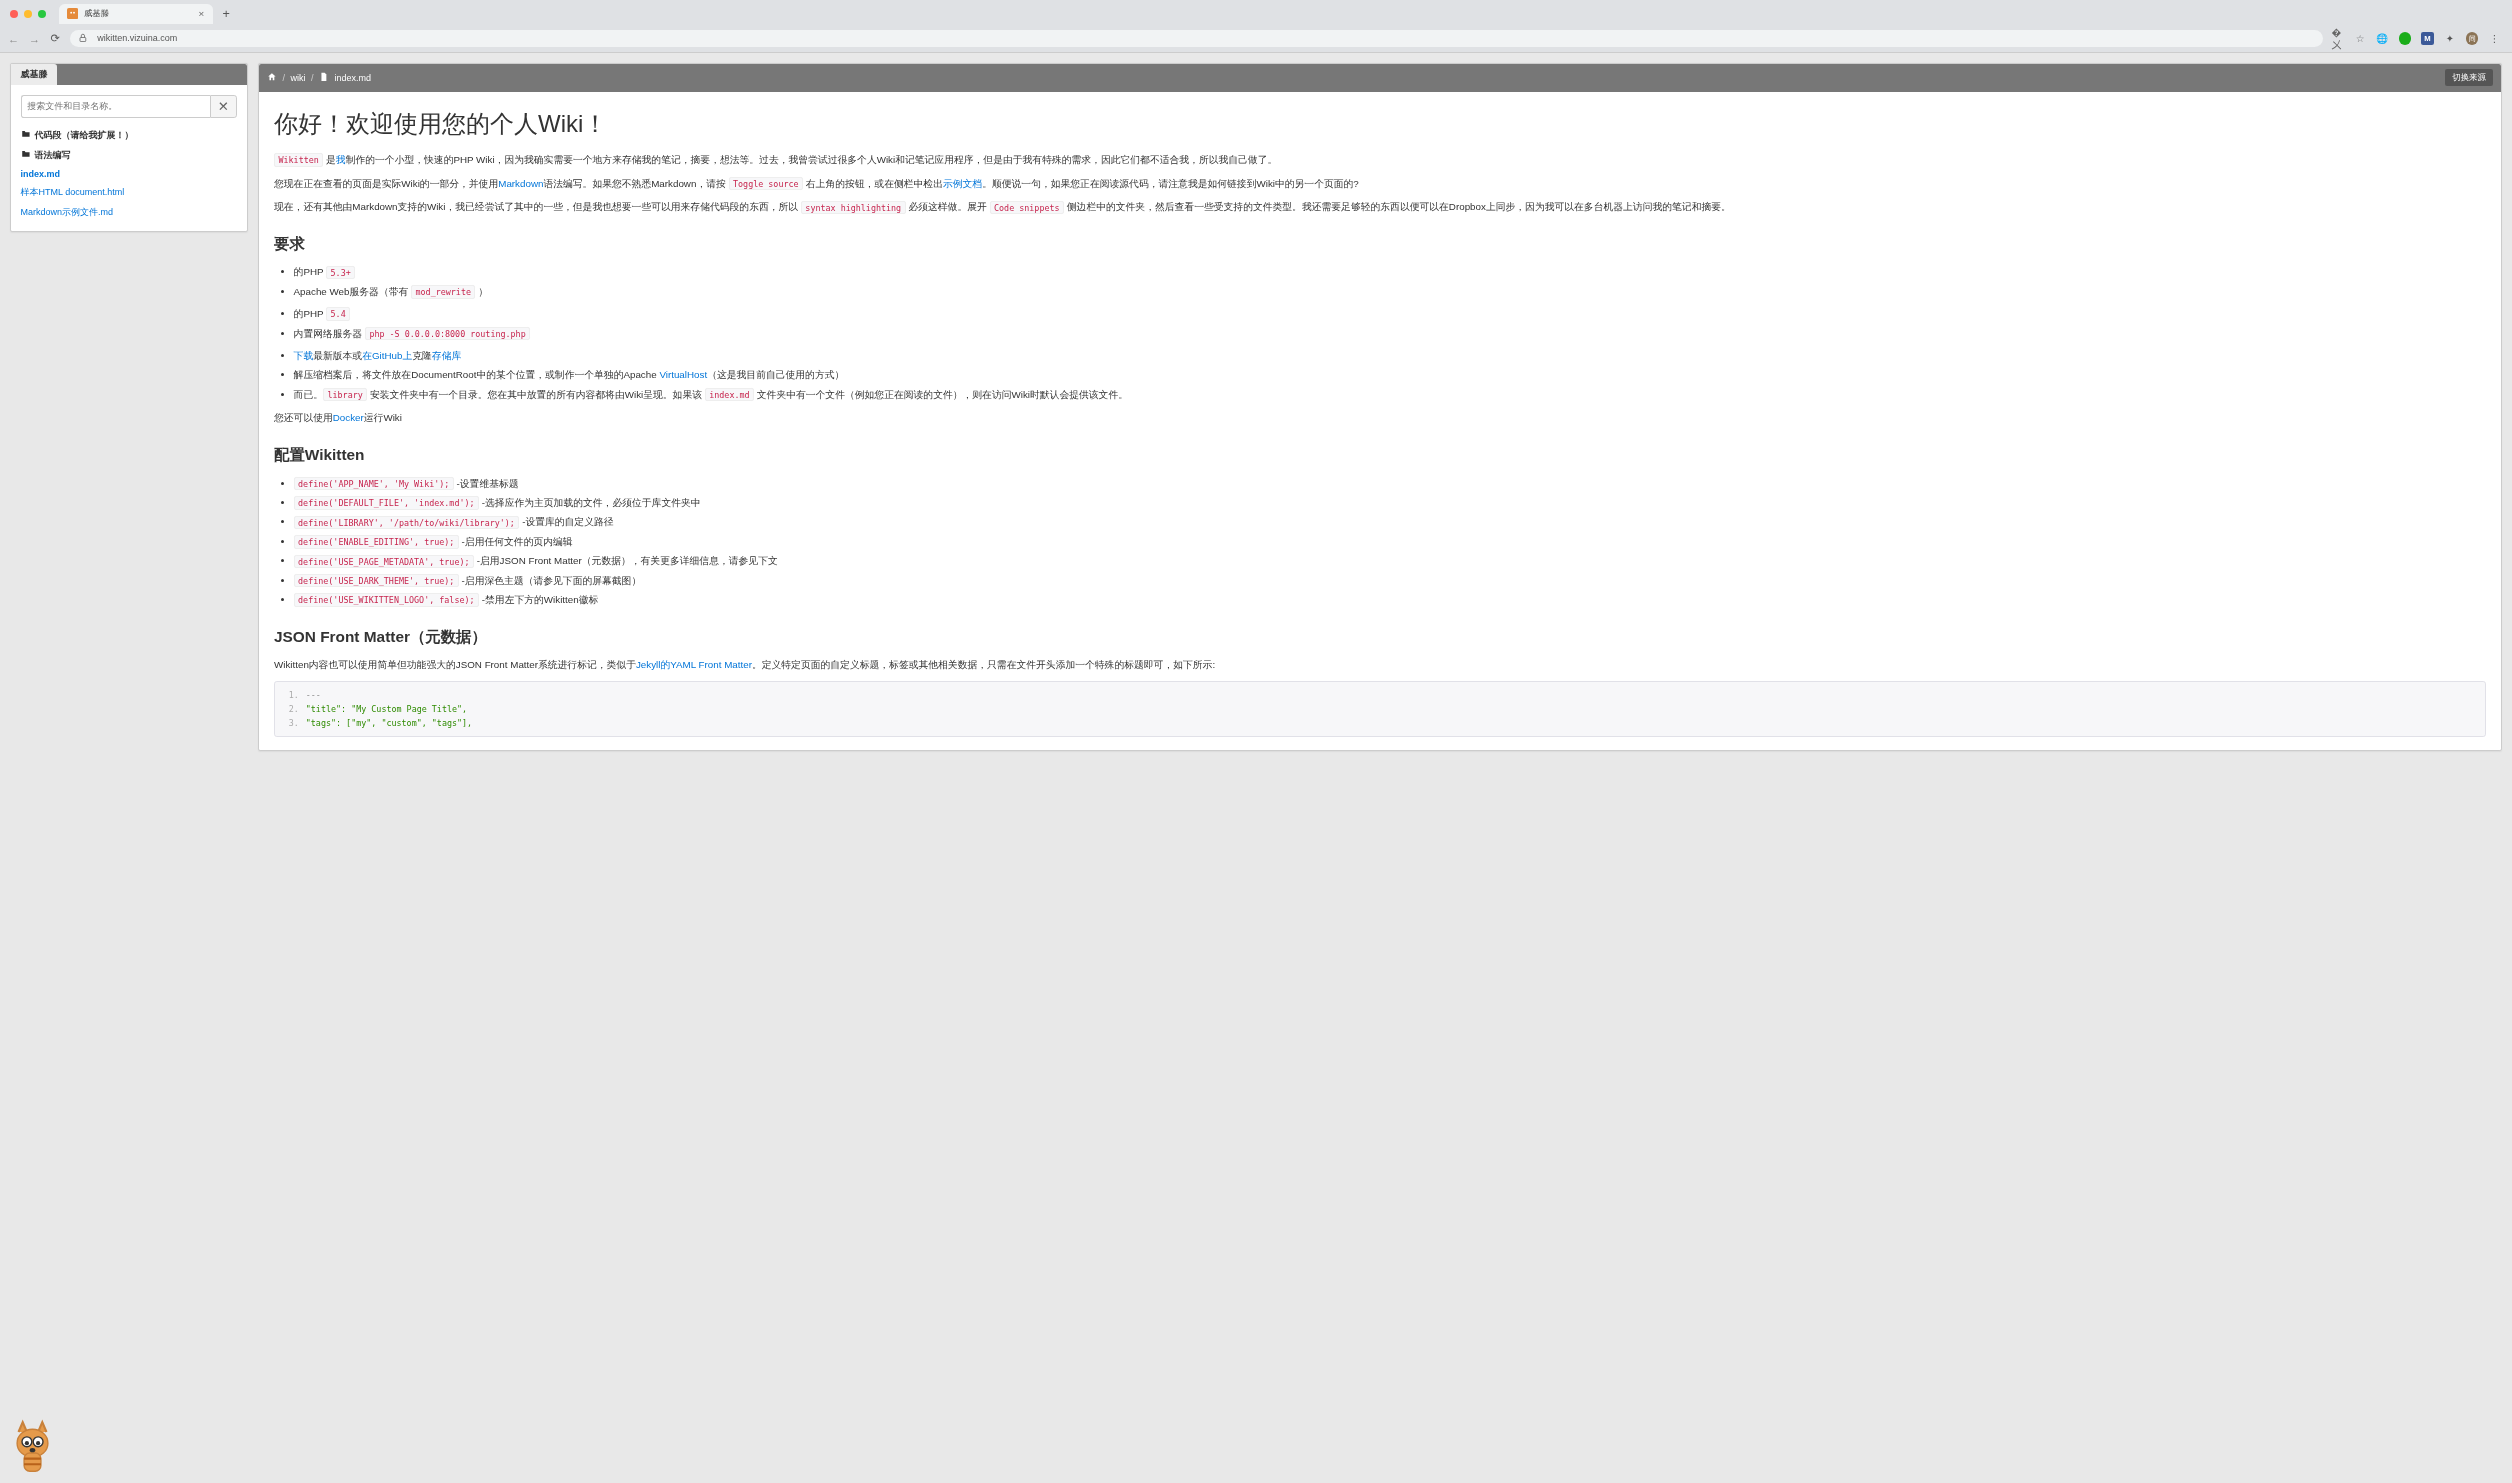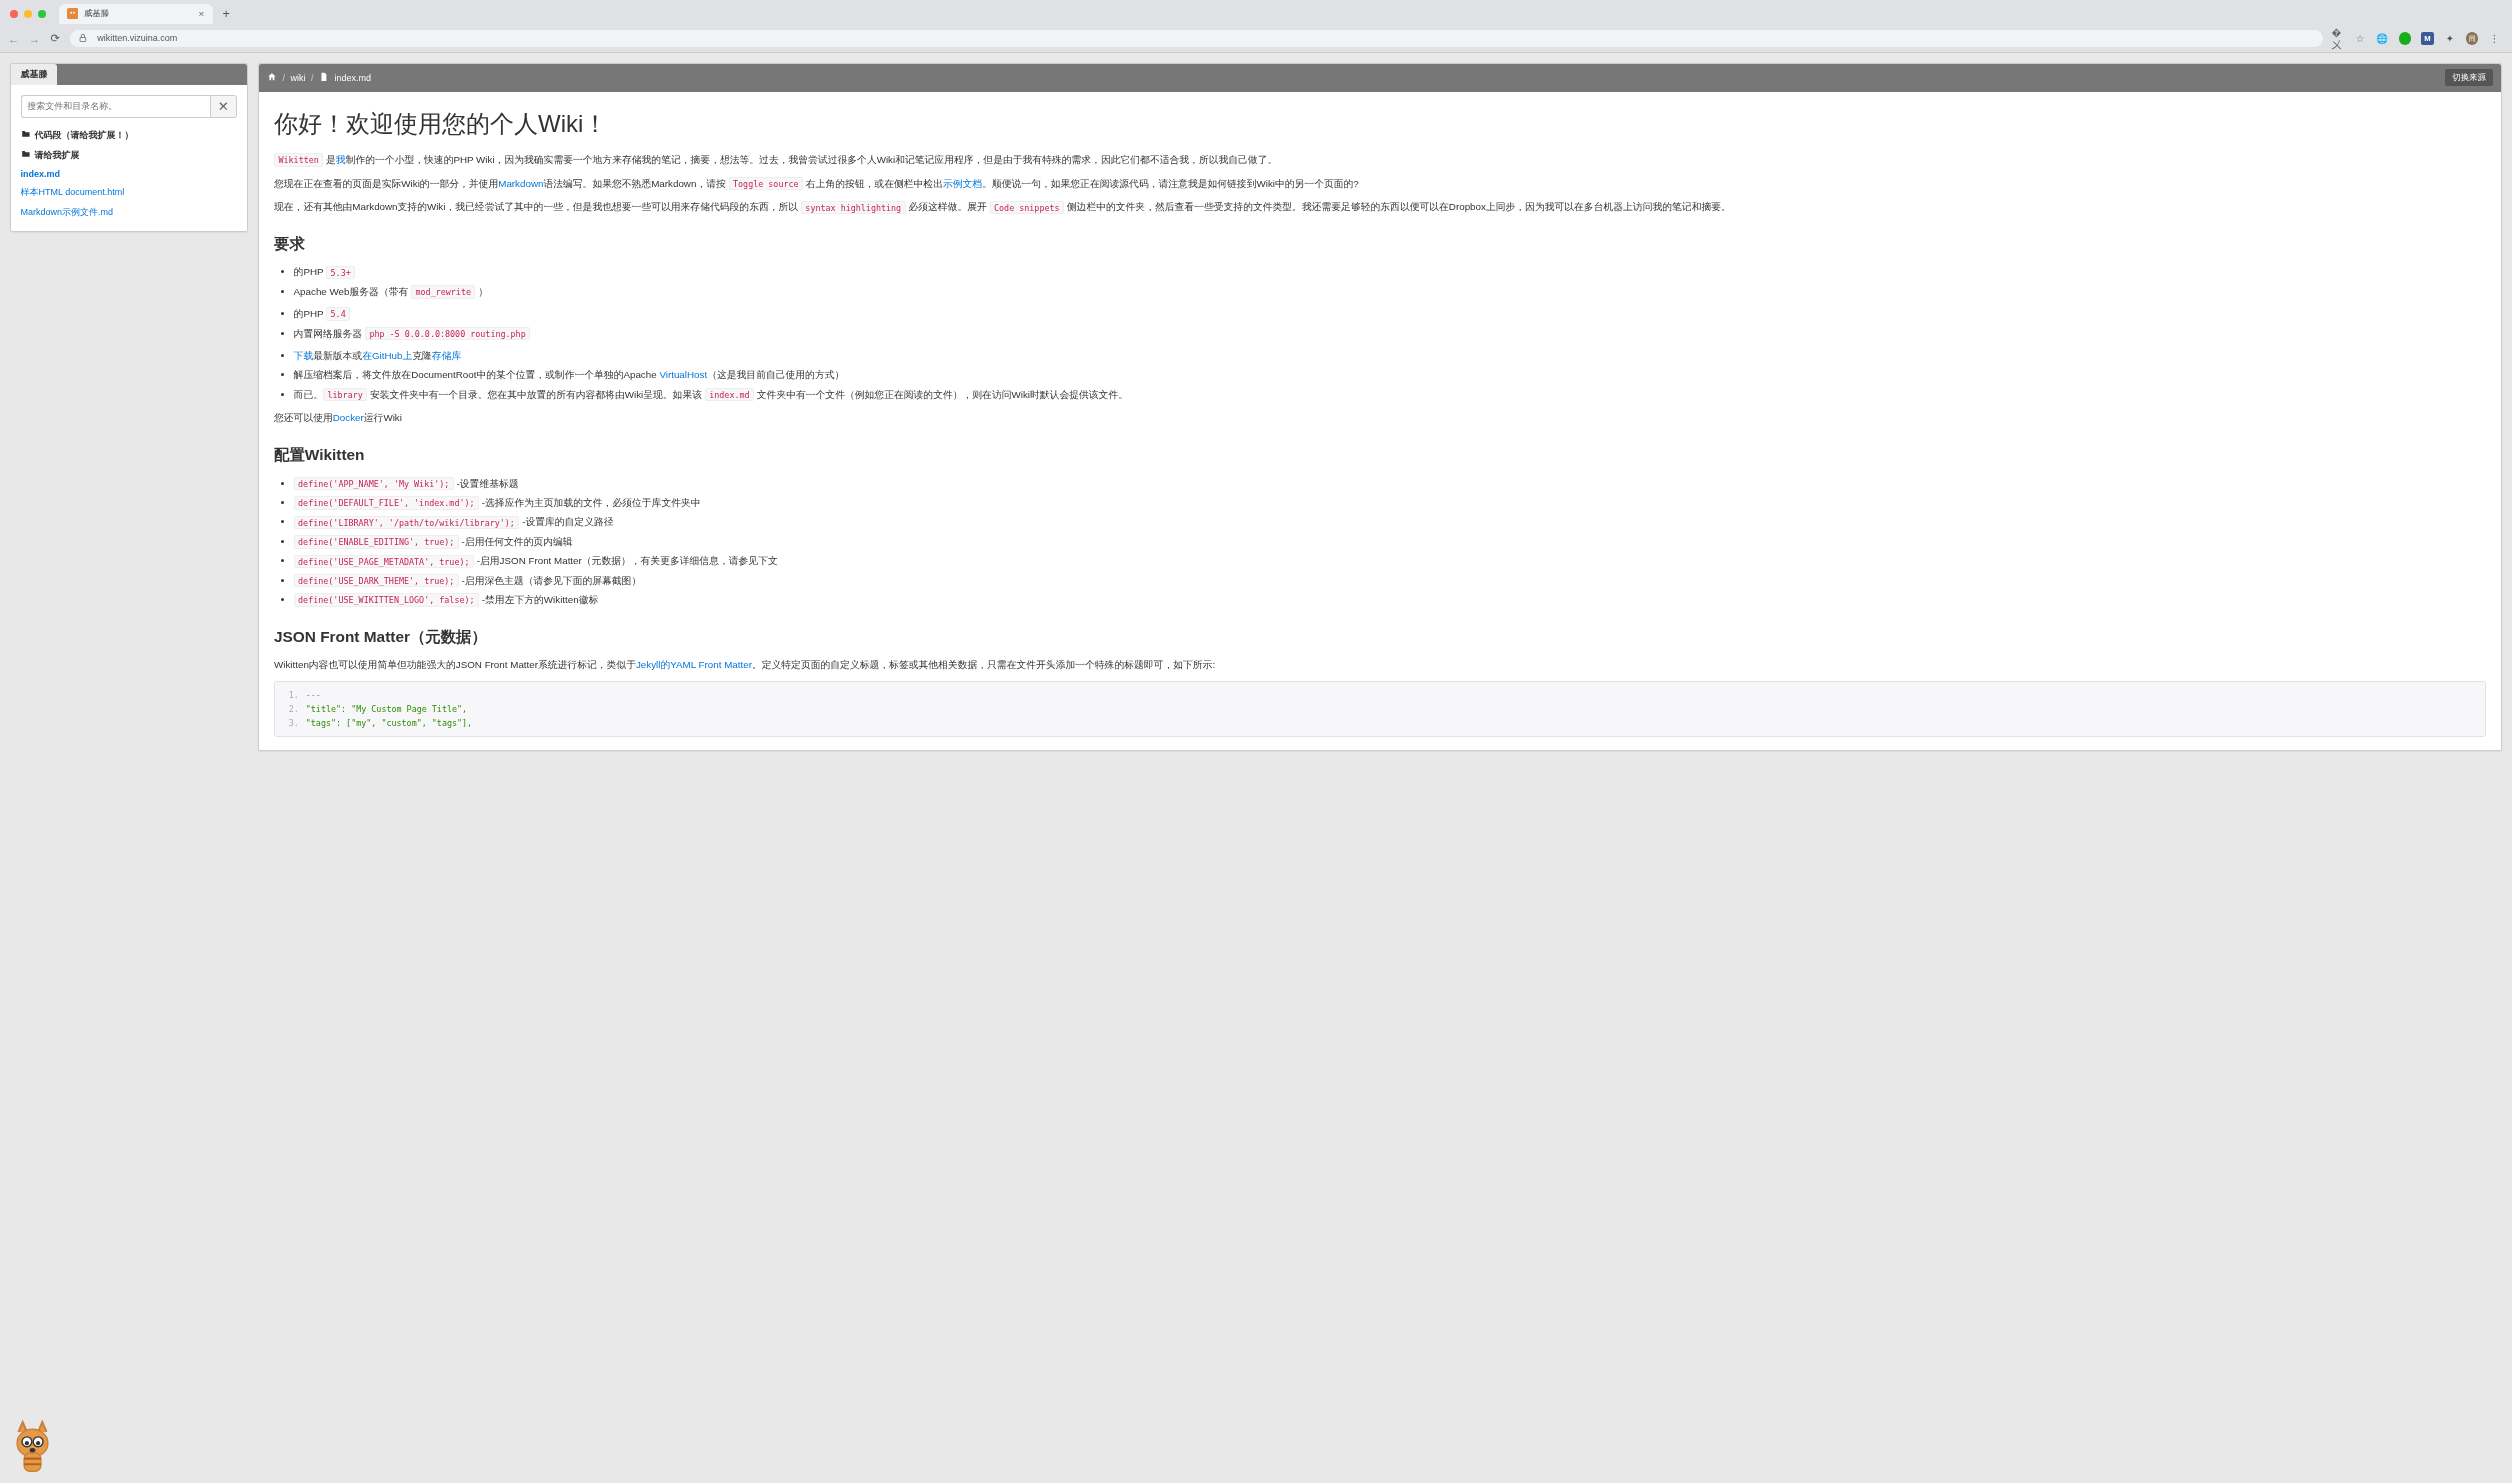--- a/index.html
+++ b/index.html
@@ -135,21 +135,21 @@
         <div class="sb-item folder">
           <span class="fic"><svg class="icon" viewBox="0 0 24 24" fill="#333">
                 <path d="M3 5h6l2 3h10v11H3z"></path>
               </svg></span>
           <span>代码段（请给我扩展！）</span>
         </div>
         <div class="sb-item folder">
           <span class="fic"><svg class="icon" viewBox="0 0 24 24" fill="#333">
                 <path d="M3 5h6l2 3h10v11H3z"></path>
               </svg></span>
-          <span>请给我扩展</span>
+          <span>语法编写</span>
         </div>
         <div class="sb-item active">
           <span>index.md</span>
         </div>
         <div class="sb-item link">
           <span>样本HTML document.html</span>
         </div>
         <div class="sb-item link">
           <span>Markdown示例文件.md</span>
         </div>

